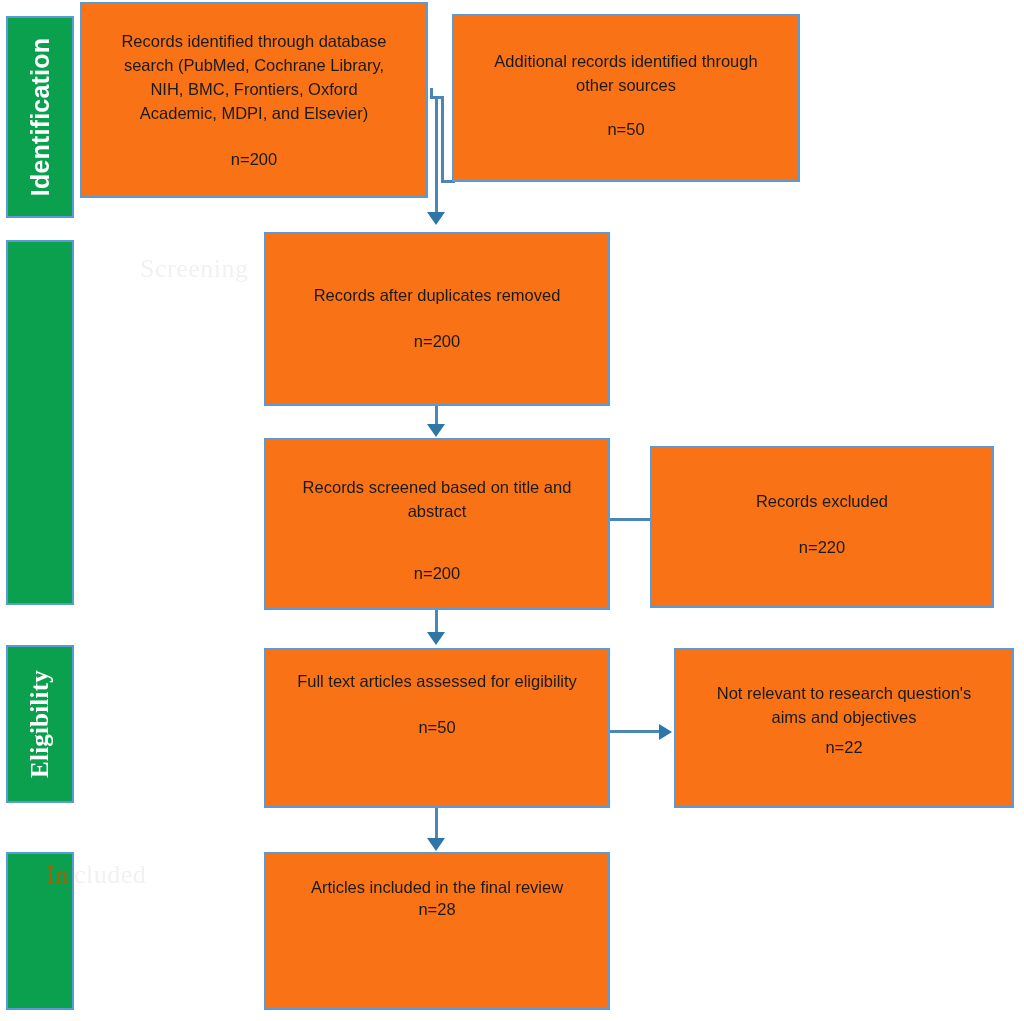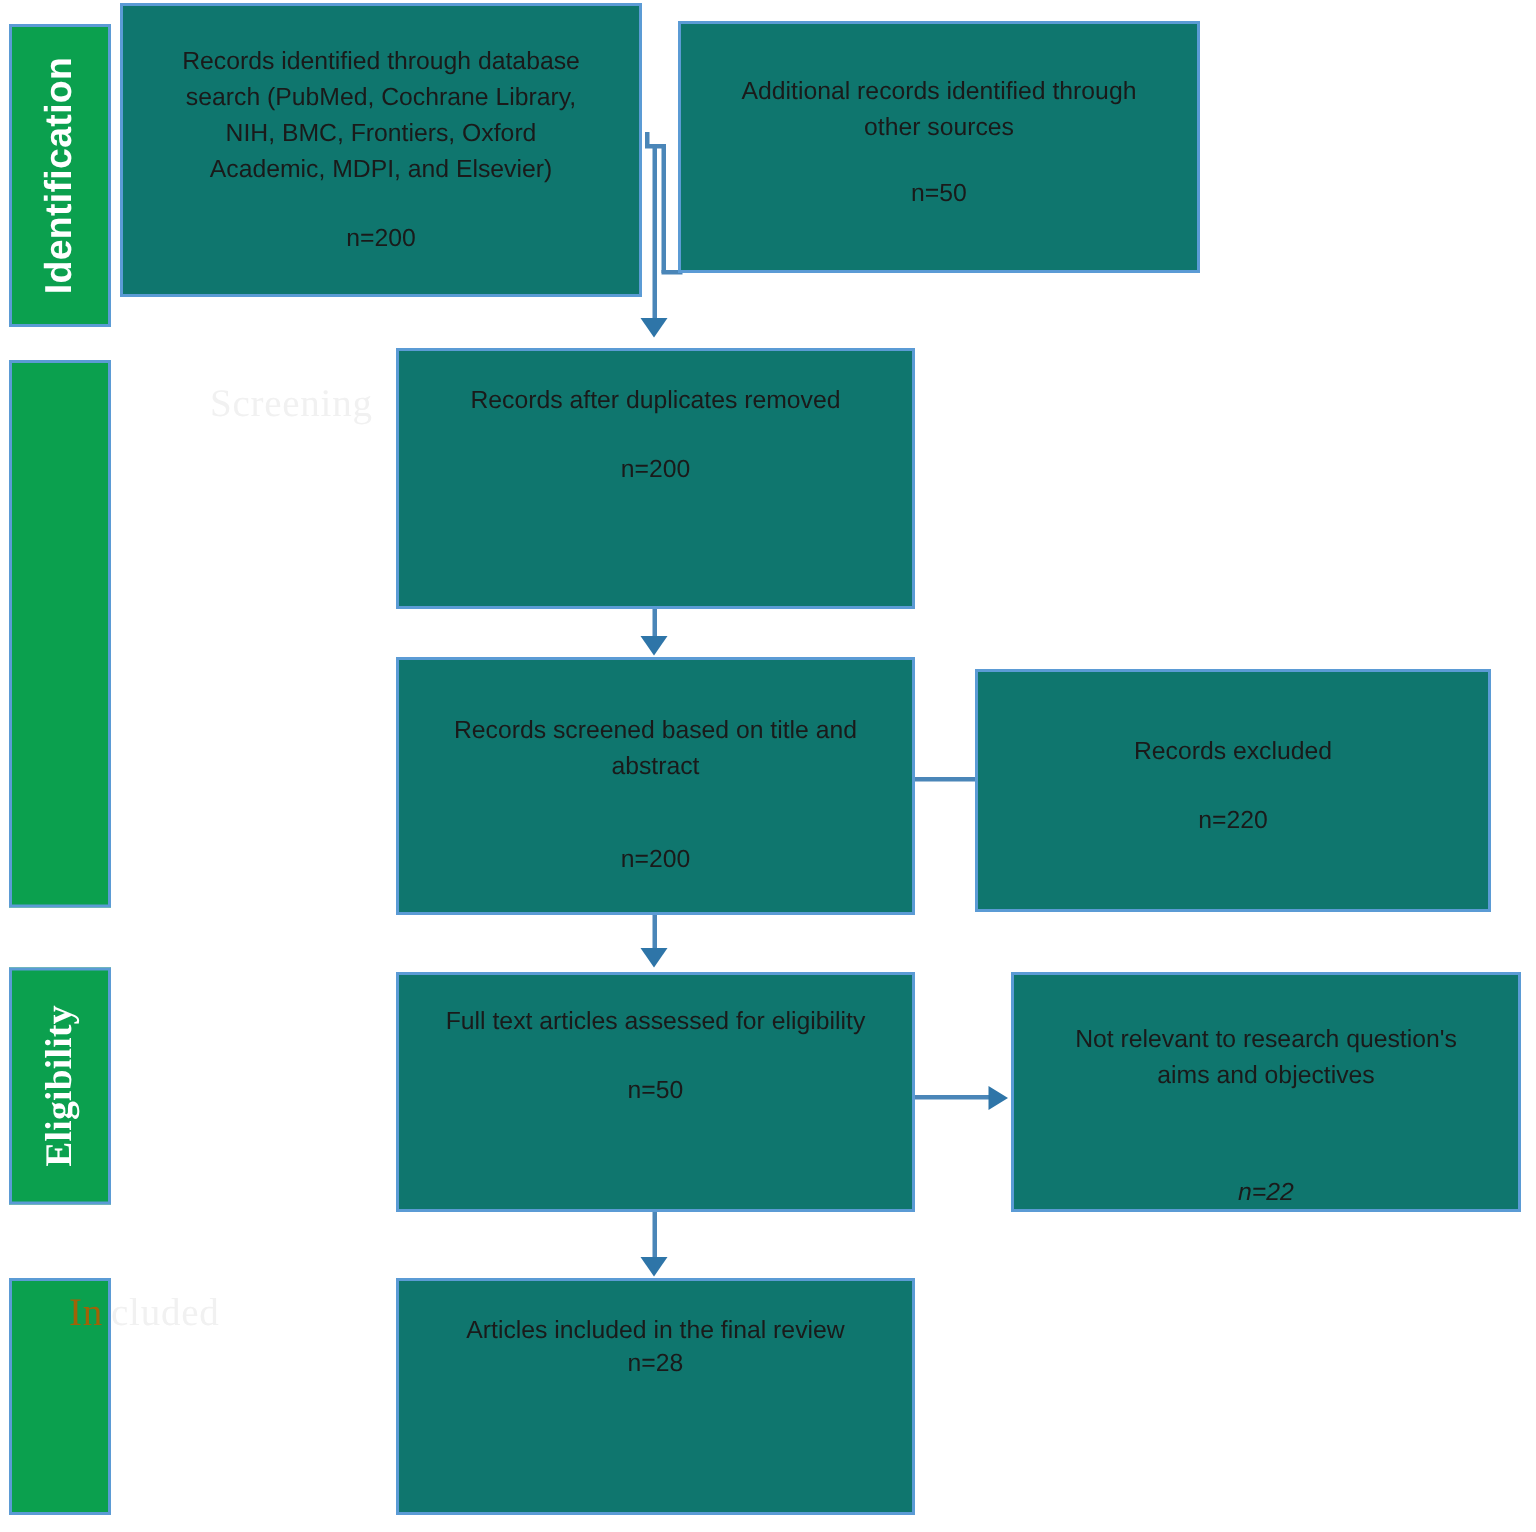--- a/index.html
+++ b/index.html
@@ -55,21 +55,21 @@
   }
   .ghost-label.over-green{
     
     color:#a16207;
   }
 
   
   .flow-box{
     position:absolute;
     box-sizing:border-box;
-    background:#0f766e;
+    background:#f97316;
     border:2px solid #5B9BD5;
     display:flex;
     flex-direction:column;
     align-items:center;
     justify-content:flex-start;
     z-index:4;
   }
   .flow-box .bx-title{
     font-family:"Liberation Sans", sans-serif;
     font-size:16.5px;
@@ -166,45 +166,45 @@
 Academic, MDPI, and Elsevier)</div>
     <div class="bx-count" style="margin-top:24px;">n=200</div>
   </div>
 
   <div class="flow-box" style="left:452px; top:14px; width:348px; height:168px; padding-top:34px;">
     <div class="bx-title">Additional records identified through
 other sources</div>
     <div class="bx-count" style="margin-top:22px;">n=50</div>
   </div>
 
-  <div class="flow-box" style="left:264px; top:232px; width:346px; height:174px; padding-top:22px;">
+  <div class="flow-box" style="left:264px; top:232px; width:346px; height:174px; padding-top:50px;">
     <div class="bx-title">Records after duplicates removed</div>
     <div class="bx-count" style="margin-top:24px;">n=200</div>
   </div>
 
   <div class="flow-box" style="left:264px; top:438px; width:346px; height:172px; padding-top:36px;gap:16px;">
     <div class="bx-title">Records screened based on title and
 abstract</div>
     <div class="bx-count" style="margin-top:24px;">n=200</div>
   </div>
 
   <div class="flow-box" style="left:650px; top:446px; width:344px; height:162px; padding-top:42px;">
     <div class="bx-title">Records excluded</div>
     <div class="bx-count" style="margin-top:24px;">n=220</div>
   </div>
 
   <div class="flow-box" style="left:264px; top:648px; width:346px; height:160px; padding-top:20px;">
     <div class="bx-title">Full text articles assessed for eligibility</div>
     <div class="bx-count" style="margin-top:24px;">n=50</div>
   </div>
 
-  <div class="flow-box" style="left:674px; top:648px; width:340px; height:160px; padding-top:32px;gap:32px;">
+  <div class="flow-box" style="left:674px; top:648px; width:340px; height:160px; padding-top:32px;">
     <div class="bx-title">Not relevant to research question's
 aims and objectives</div>
-    <div class="bx-count" style="margin-top:24px;font-style:italic;">n=22</div>
+    <div class="bx-count" style="margin-top:8px;">n=22</div>
   </div>
 
   <div class="flow-box" style="left:264px; top:852px; width:346px; height:158px; padding-top:22px;">
     <div class="bx-title">Articles included in the final review</div>
     <div class="bx-count" style="">n=28</div>
   </div>
 
 </div>
 
 </body></html>

